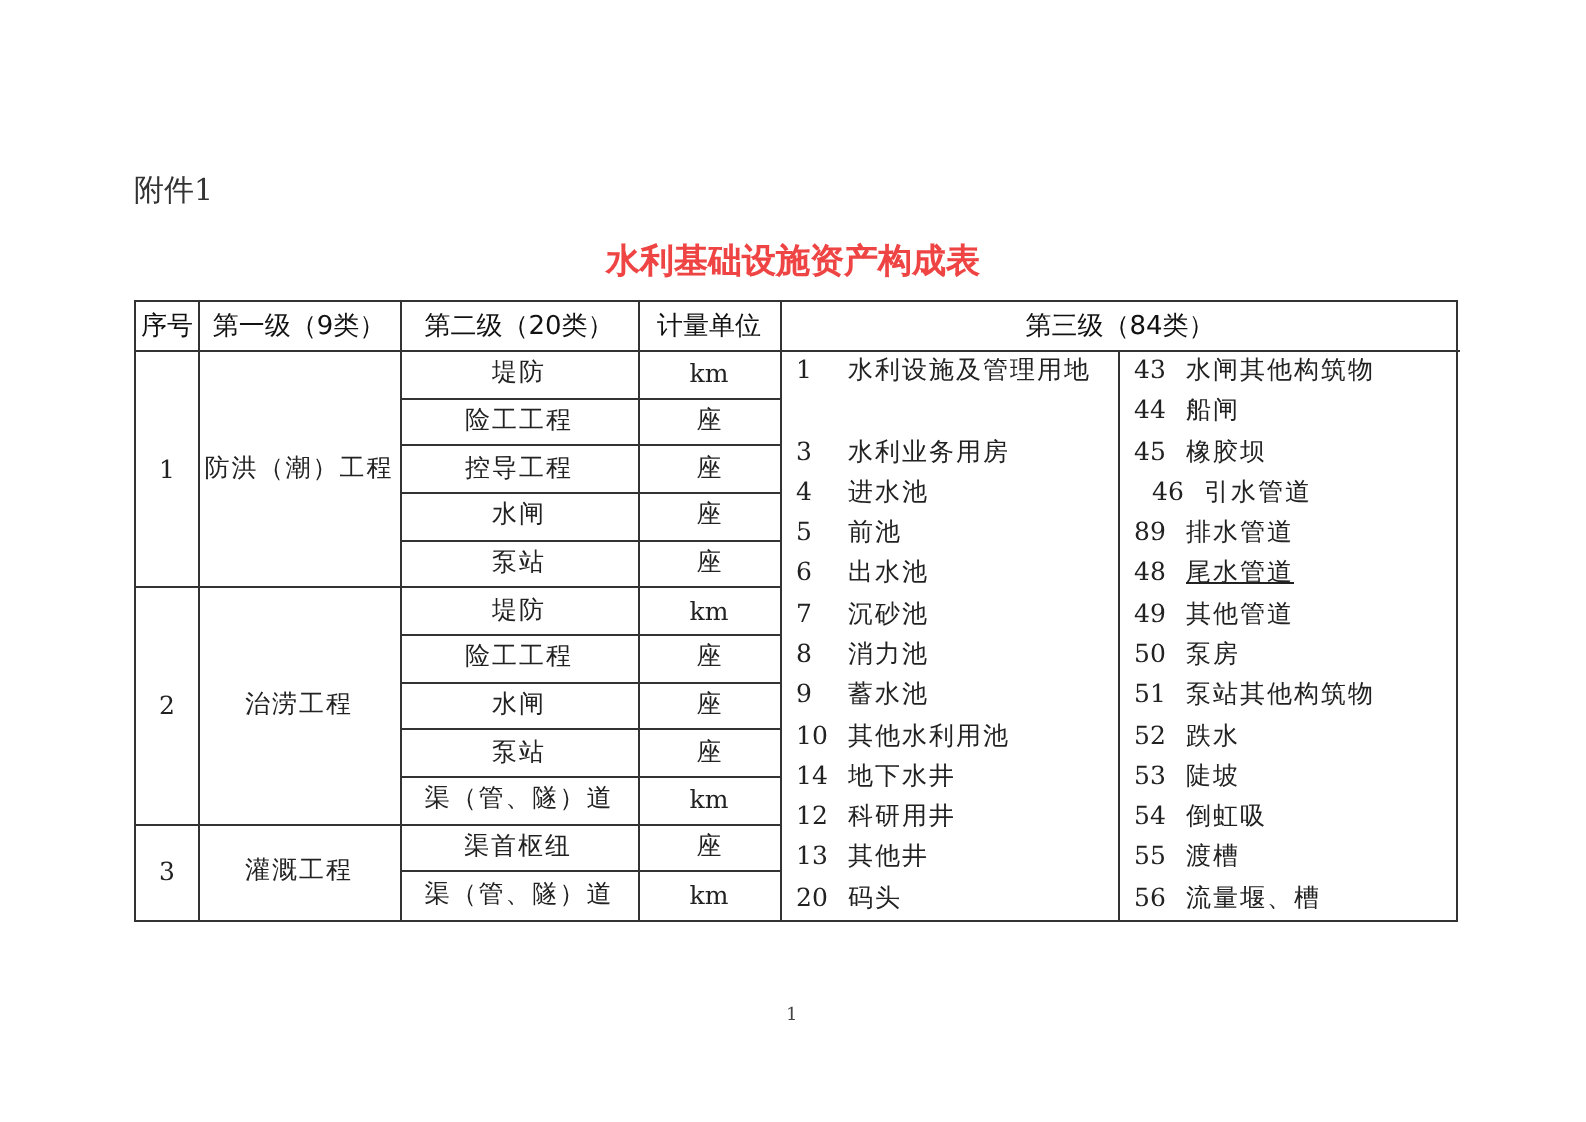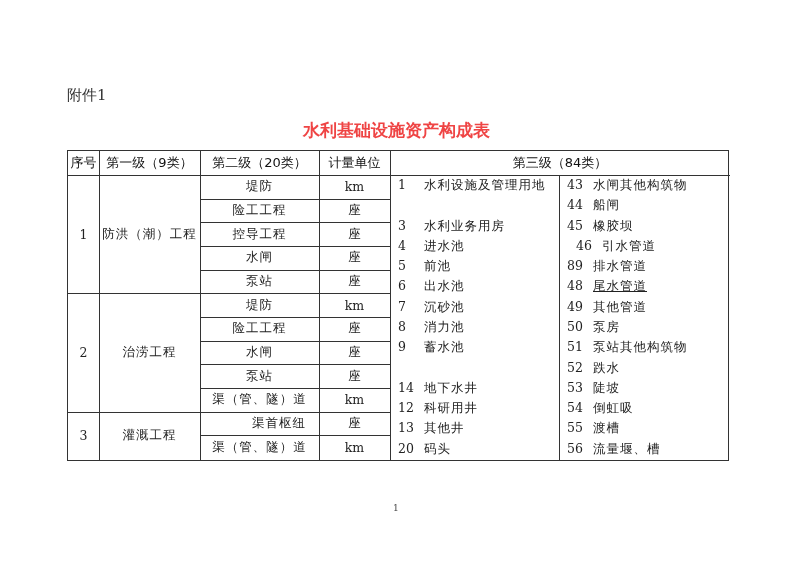--- a/index.html
+++ b/index.html
@@ -67,33 +67,34 @@
     <div class="hline" style="left: 132px; width: 190px; top: 189.667px;"></div>
     <div class="cell" style="left: 132px; top: 213.333px; width: 119px; height: 23.6667px; letter-spacing: 1px;">泵站</div>
     <div class="cell" style="left: 251px; top: 213.333px; width: 71px; height: 23.6667px;">座</div>
     <div class="hline" style="left: 132px; width: 190px; top: 213.333px;"></div>
     <div class="cell" style="left: 132px; top: 237px; width: 119px; height: 23.6667px; letter-spacing: 1px;">渠（管、隧）道</div>
     <div class="cell" style="left: 251px; top: 237px; width: 71px; height: 23.6667px;">km</div>
     <div class="hline" style="left: 132px; width: 190px; top: 237px;"></div>
     <div class="hline" style="left: 0px; width: 322px; top: 260.667px;"></div>
     <div class="cell" style="left: 0px; top: 260.667px; width: 31px; height: 47.3333px;">3</div>
     <div class="cell" style="left: 31px; top: 260.667px; width: 101px; height: 47.3333px; letter-spacing: 1px;">灌溉工程</div>
-    <div class="cell" style="left: 136px; top: 260.667px; width: 119px; height: 23.6667px; letter-spacing: 1px; padding-left: 31px;">渠首枢纽</div>
+    <div class="cell" style="left: 116px; top: 260.667px; width: 119px; height: 23.6667px; letter-spacing: 1px; padding-left: 31px;">渠首枢纽</div>
     <div class="cell" style="left: 251px; top: 260.667px; width: 71px; height: 23.6667px;">座</div>
     <div class="cell" style="left: 132px; top: 284.333px; width: 119px; height: 23.6667px; letter-spacing: 1px;">渠（管、隧）道</div>
     <div class="cell" style="left: 251px; top: 284.333px; width: 71px; height: 23.6667px;">km</div>
     <div class="hline" style="left: 132px; width: 190px; top: 284.333px;"></div>
     <div class="l3" style="left: 330px; top: 26px;"><span class="n">1</span><span>水利设施及管理用地</span></div>
     <div class="l3" style="left: 330px; top: 66.5714px;"><span class="n">3</span><span>水利业务用房</span></div>
     <div class="l3" style="left: 330px; top: 86.8571px;"><span class="n">4</span><span>进水池</span></div>
     <div class="l3" style="left: 330px; top: 107.143px;"><span class="n">5</span><span>前池</span></div>
     <div class="l3" style="left: 330px; top: 127.429px;"><span class="n">6</span><span>出水池</span></div>
     <div class="l3" style="left: 330px; top: 147.714px;"><span class="n">7</span><span>沉砂池</span></div>
     <div class="l3" style="left: 330px; top: 168px;"><span class="n">8</span><span>消力池</span></div>
     <div class="l3" style="left: 330px; top: 188.286px;"><span class="n">9</span><span>蓄水池</span></div>
+    <div class="l3" style="left: 330px; top: 208.571px;"><span class="n">10</span><span>其他水利用池</span></div>
     <div class="l3" style="left: 330px; top: 228.857px;"><span class="n">14</span><span>地下水井</span></div>
     <div class="l3" style="left: 330px; top: 249.143px;"><span class="n">12</span><span>科研用井</span></div>
     <div class="l3" style="left: 330px; top: 269.429px;"><span class="n">13</span><span>其他井</span></div>
     <div class="l3" style="left: 330px; top: 289.714px;"><span class="n">20</span><span>码头</span></div>
     <div class="l3" style="left: 499px; top: 26px;"><span class="n">43</span><span>水闸其他构筑物</span></div>
     <div class="l3" style="left: 499px; top: 46.2857px;"><span class="n">44</span><span>船闸</span></div>
     <div class="l3" style="left: 499px; top: 66.5714px;"><span class="n">45</span><span>橡胶坝</span></div>
     <div class="l3" style="left: 508px; top: 86.8571px;"><span class="n">46</span><span>引水管道</span></div>
     <div class="l3" style="left: 499px; top: 107.143px;"><span class="n">89</span><span>排水管道</span></div>
     <div class="l3" style="left: 499px; top: 127.429px; text-decoration: underline;"><span class="n">48</span><span>尾水管道</span></div>

